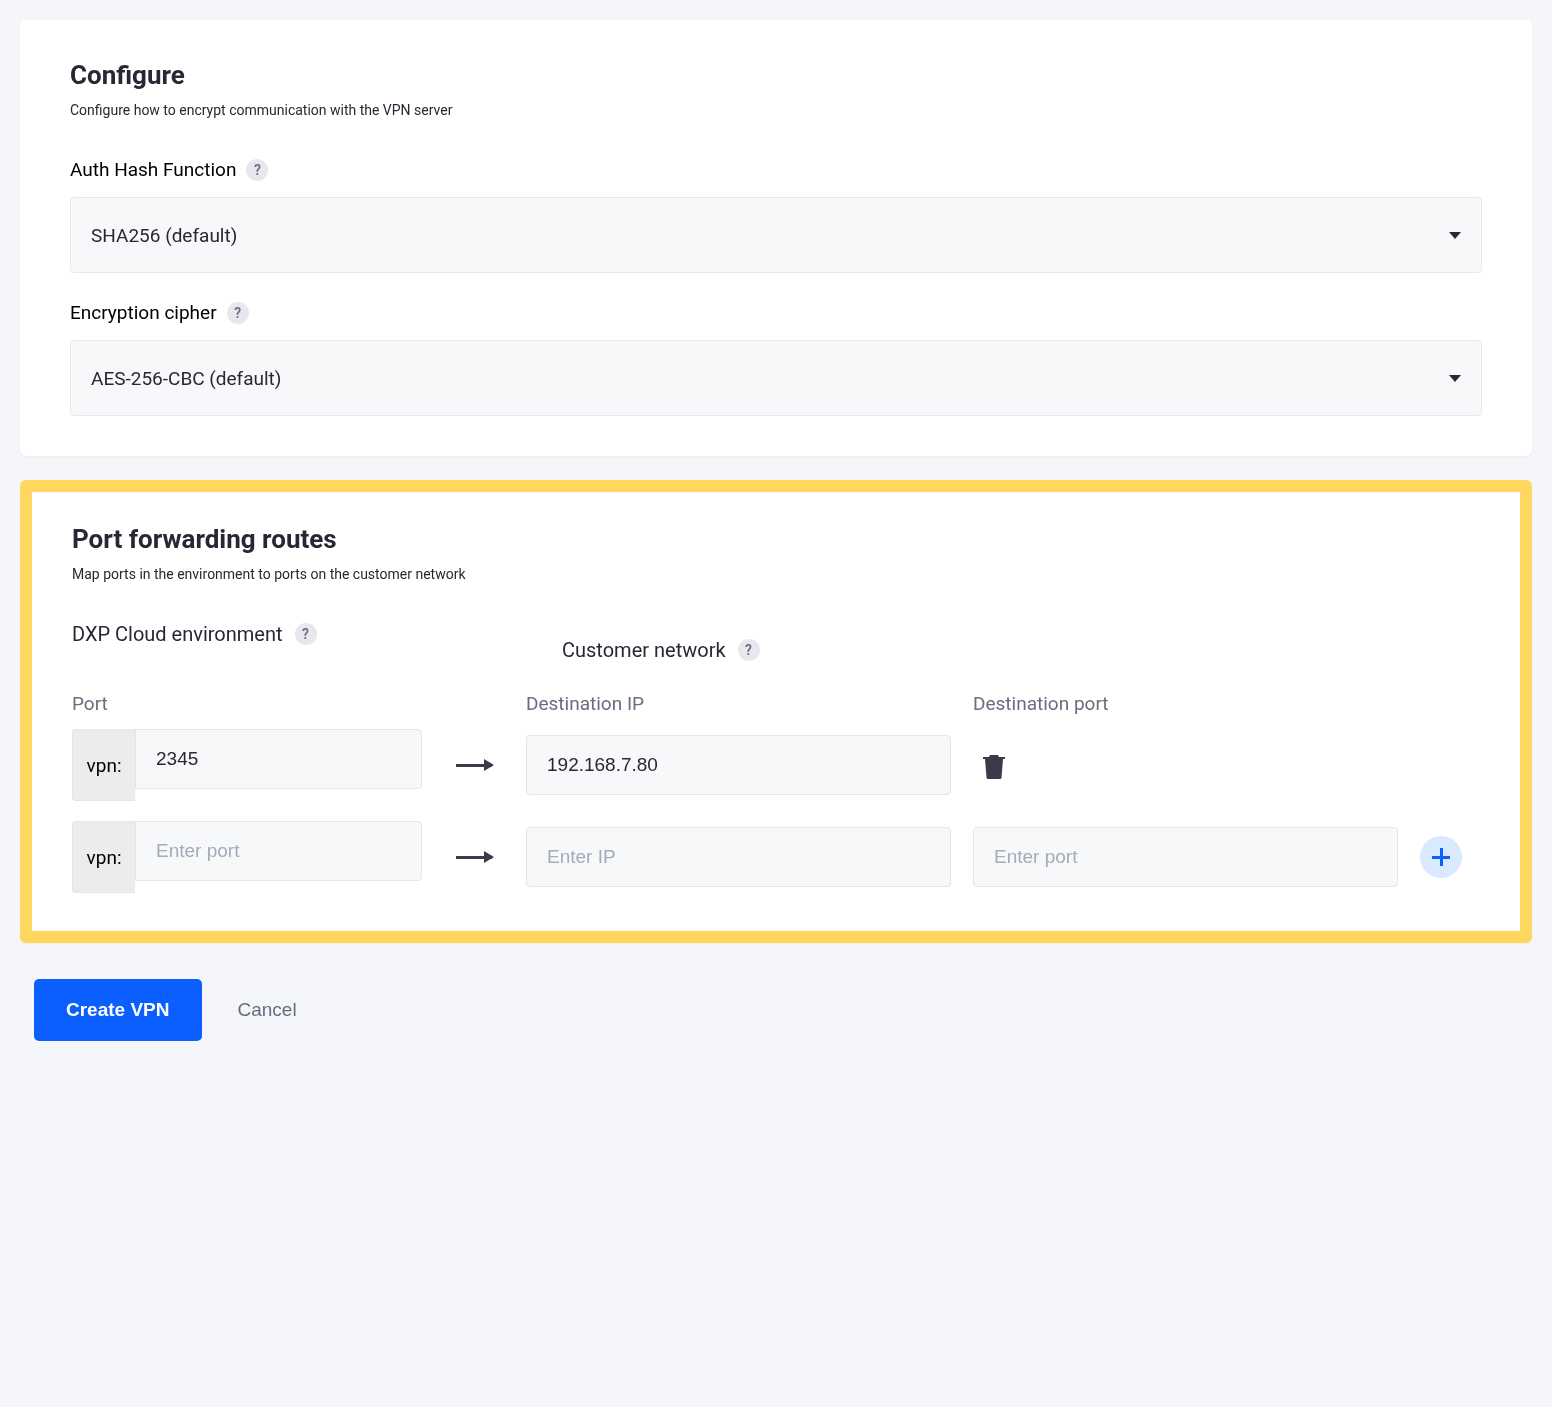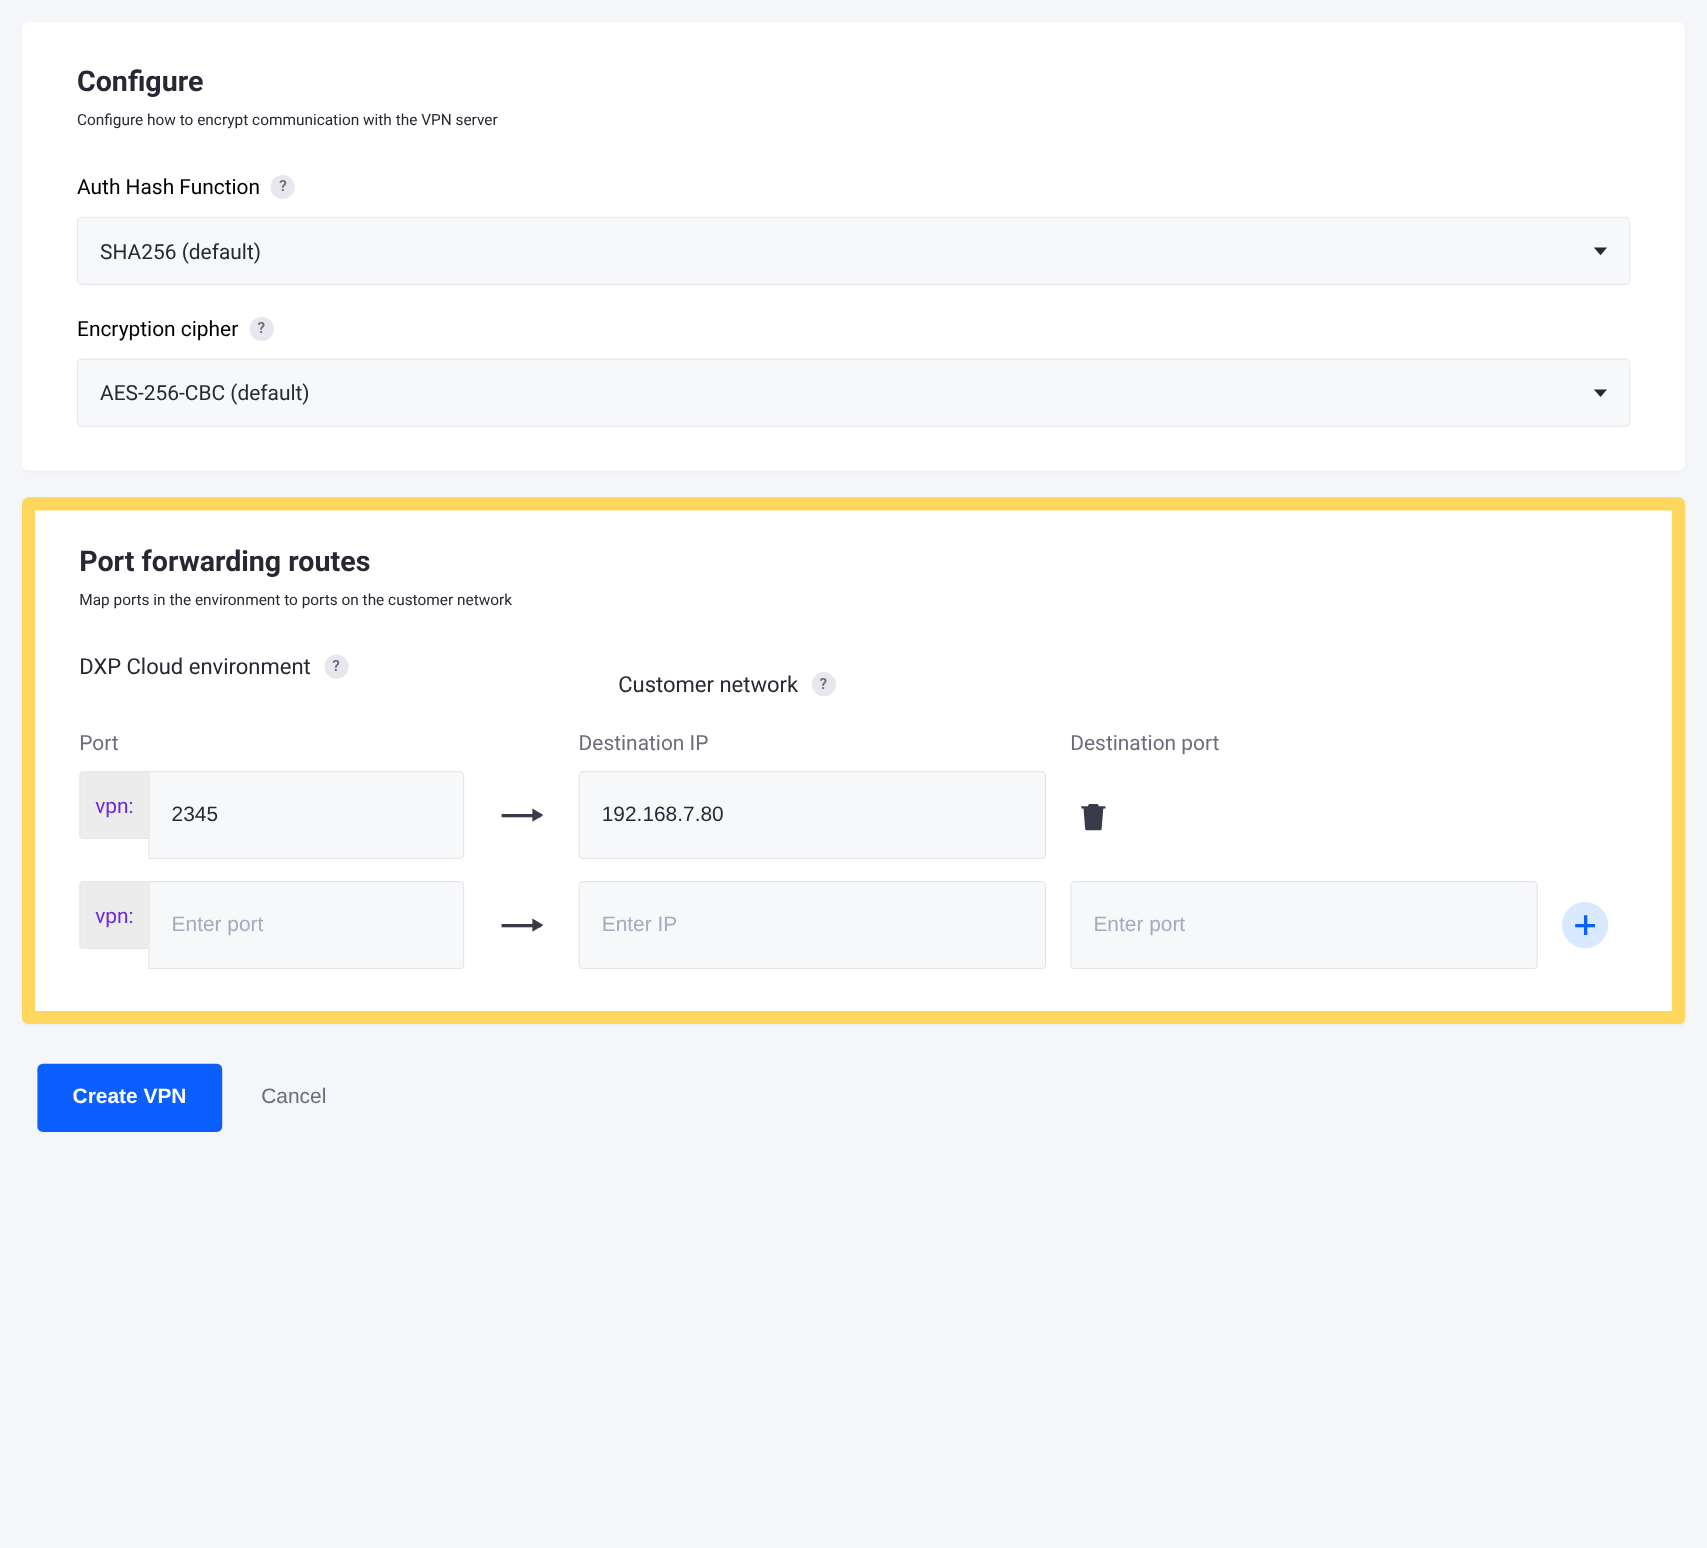--- a/index.html
+++ b/index.html
@@ -51,21 +51,21 @@
       height: 22px;
       border-radius: 50%;
       background: #e7e7ed;
       color: #6b6c7e;
       font-size: 14px;
       font-weight: 600;
       cursor: pointer;
     }
     .select {
       width: 100%;
-      height: 62px;
+      height: 76px;
       border: 1px solid #e7e7ed;
       border-radius: 4px;
       background: #f7f8f9;
       padding: 0 20px;
       font-size: 19px;
       color: #272833;
       display: flex;
       align-items: center;
       justify-content: space-between;
       cursor: pointer;
@@ -107,34 +107,34 @@
       gap: 22px;
       align-items: center;
       margin-bottom: 20px;
     }
     .port-group {
       display: flex;
       width: 100%;
     }
     .port-prefix {
       width: 95px;
-      height: 62px;
+      height: 72px;
       display: flex;
       align-items: center;
       justify-content: center;
       background: #ececec;
       border: 1px solid #e4e4e9;
       border-right: none;
       border-radius: 4px 0 0 4px;
       font-size: 19px;
-      color: #6d28d9;
+      color: #000000;
     }
     .text-input {
       flex: 1;
-      height: 80px;
+      height: 60px;
       border: 1px solid #e4e4e9;
       background: #f7f8f9;
       padding: 16px 20px;
       font-size: 19px;
       color: #272833;
       border-radius: 4px;
       outline: none;
     }
     .port-group .text-input {
       border-radius: 0 4px 4px 0;

